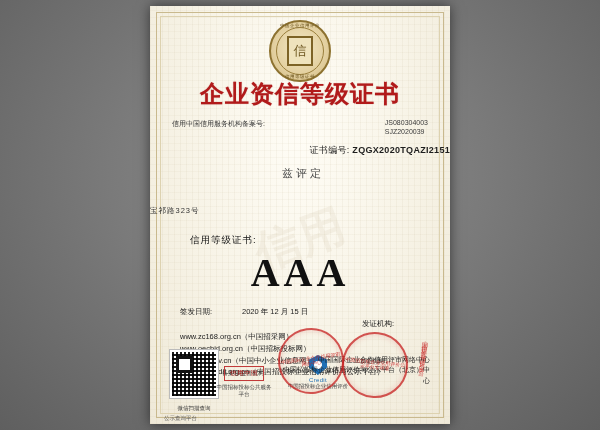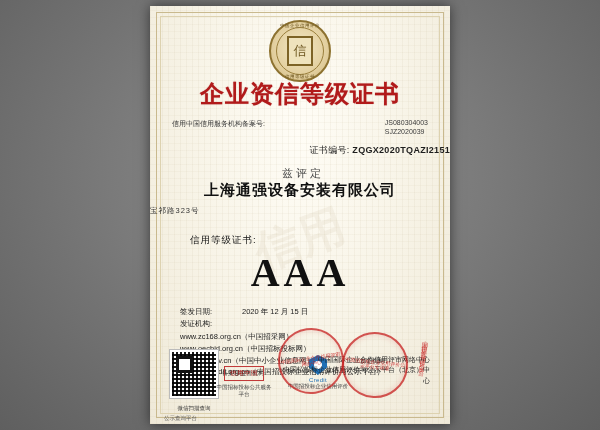--- a/index.html
+++ b/index.html
@@ -108,21 +108,21 @@
     position:absolute;left:0;right:0;top:243px;text-align:center;
     font-family:"Liberation Serif", serif;font-weight:bold;
     font-size:40px;color:#111;letter-spacing:4px;
   }
 
   
   .details{
     position:absolute;left:30px;top:300px;width:244px;
     font-size:7.5px;color:#1b1b1b;line-height:1.55;
   }
-  .drow{display:flex;}
+  .drow{display:flex;justify-content:flex-end;}
   .dlabel{width:62px;flex:0 0 62px;color:#1b1b1b;}
   .dval{flex:1;color:#1b1b1b;}
   .links{margin-top:2px;}
   .links div{color:#1b1b1b;letter-spacing:0;}
   .links .cn{color:#1b1b1b;}
 
   
   .bottom{
     position:absolute;left:20px;right:20px;bottom:12px;height:62px;
   }
@@ -232,21 +232,20 @@
         <div>SJZ2020039</div>
       </div>
     </div>
 
     <div class="certno">
       <span>证书编号:</span>
       <b>ZQGX2020TQAZI2151</b>
     </div>
 
     <div class="awarded">兹评定</div>
-    <div class="company">上海通强设备安装有限公司</div>
     <div class="address">宝祁路323号</div>
 
     <div class="gradelabel">信用等级证书:</div>
     <div class="grade">AAA</div>
 
     <div class="details">
       <div class="drow">
         <div class="dlabel">签发日期:</div>
         <div class="dval">2020 年 12 月 15 日</div>
       </div>

